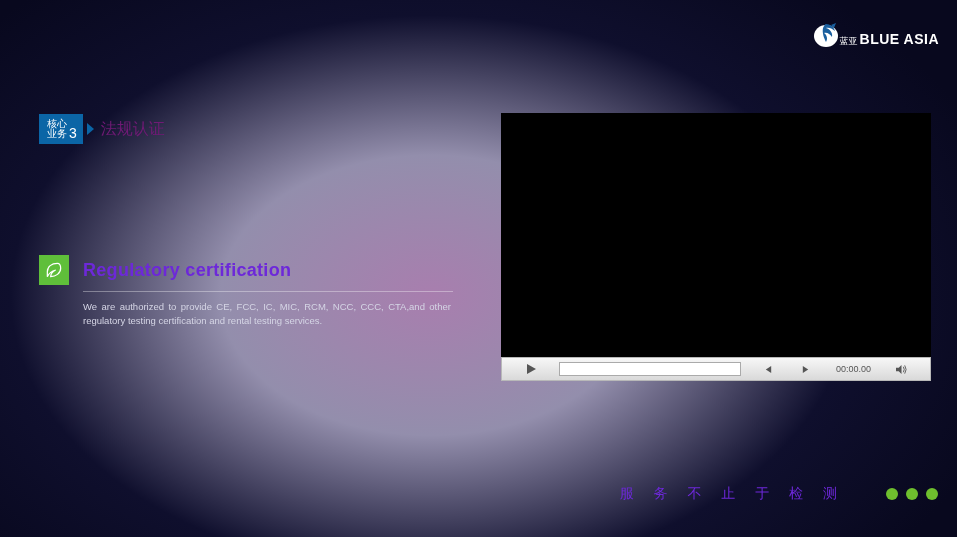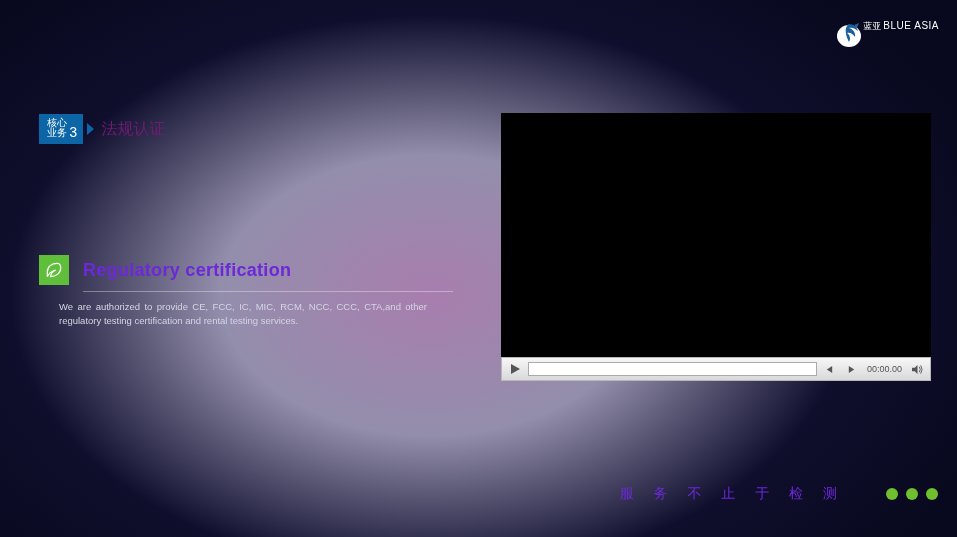--- a/index.html
+++ b/index.html
@@ -10,38 +10,37 @@
     position: relative;
     color: #fff;
   }
 
   
   .logo {
     position: absolute;
     top: 20px;
     right: 18px;
     display: flex;
-    align-items: flex-start;
+    align-items: flex-end;
   }
   .logo-mark {
     width: 28px;
     height: 28px;
     position: relative;
   }
   .logo-text-cn { font-size: 9px; color: #fff; letter-spacing: 0; }
-  .logo-text-en { font-size: 10px; color: #fff; font-weight: normal; letter-spacing: 0.5px; }
+  .logo-text-en { font-size: 14px; color: #fff; font-weight: bold; letter-spacing: 0.5px; }
   .logo-text { display: flex; flex-direction: row; align-items: baseline; gap: 2px;}
 
   
   .cn-block {
     position: absolute;
     top: 114px;
     left: 39px;
     width: 430px;
-    font-family: Liberation Mono, monospace;
   }
   .cn-header {
     display: flex;
     align-items: stretch;
     gap: 8px;
     margin-bottom: 14px;
   }
   .badge {
     background: #0b65a6;
     color: #fff;
@@ -119,21 +118,21 @@
     letter-spacing: 0.3px;
   }
   .en-underline {
     margin-left: 44px;
     border-top: 1px solid rgba(255,255,255,0.35);
     width: 370px;
     margin-top: 6px;
     margin-bottom: 8px;
   }
   .en-desc {
-    margin-left: 20px;
+    margin-left: 44px;
     font-size: 9.5px;
     line-height: 1.5;
     color: #d5d5e5;
     text-align: justify;
     max-width: 368px;
   }
 
   
   .video-wrap {
     position: absolute;
@@ -145,22 +144,22 @@
     width: 430px;
     height: 244px;
     background: #000;
   }
   .video-controls {
     height: 24px;
     background: linear-gradient(#f7f7f7, #d9d9d9);
     border: 1px solid #b8b8b8;
     display: flex;
     align-items: center;
-    padding: 0 4px;
-    gap: 4px;
+    padding: 0 20px;
+    gap: 19px;
   }
   .vc-btn {
     width: 18px;
     height: 18px;
     display: flex;
     align-items: center;
     justify-content: center;
     color: #555;
     cursor: pointer;
   }

